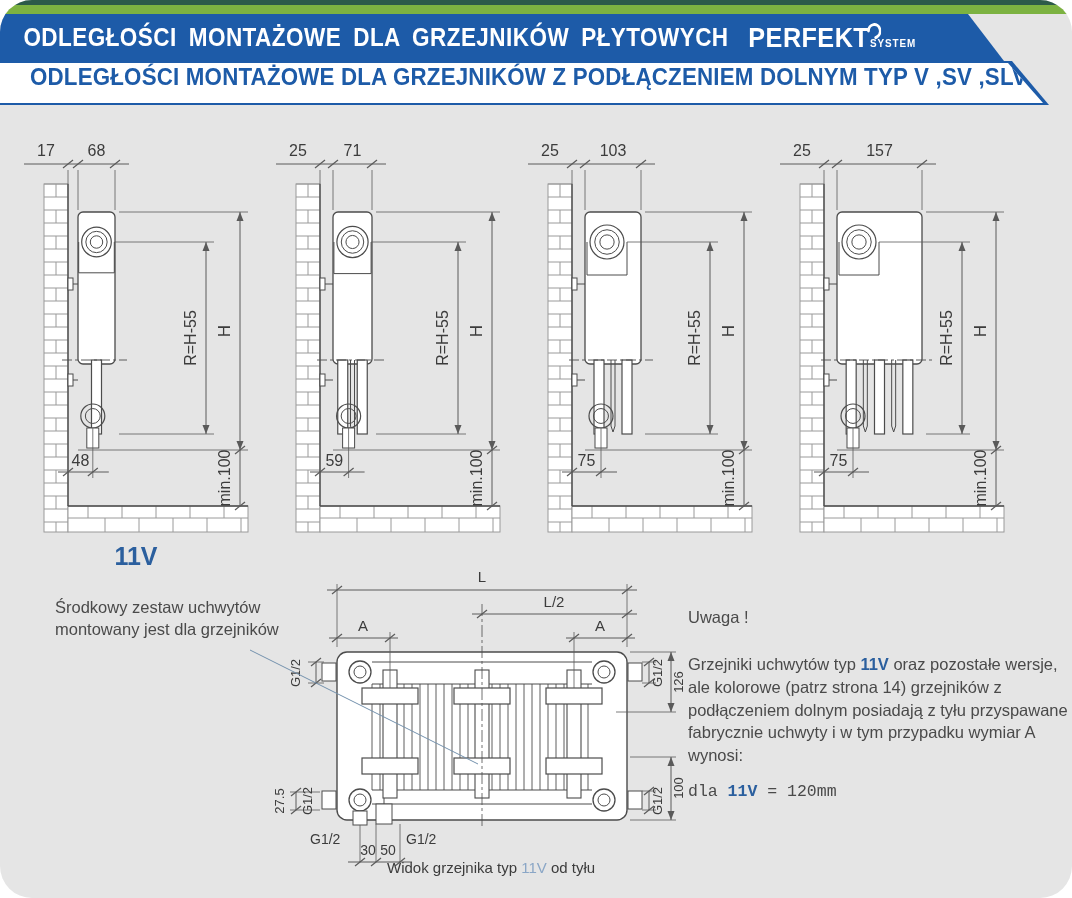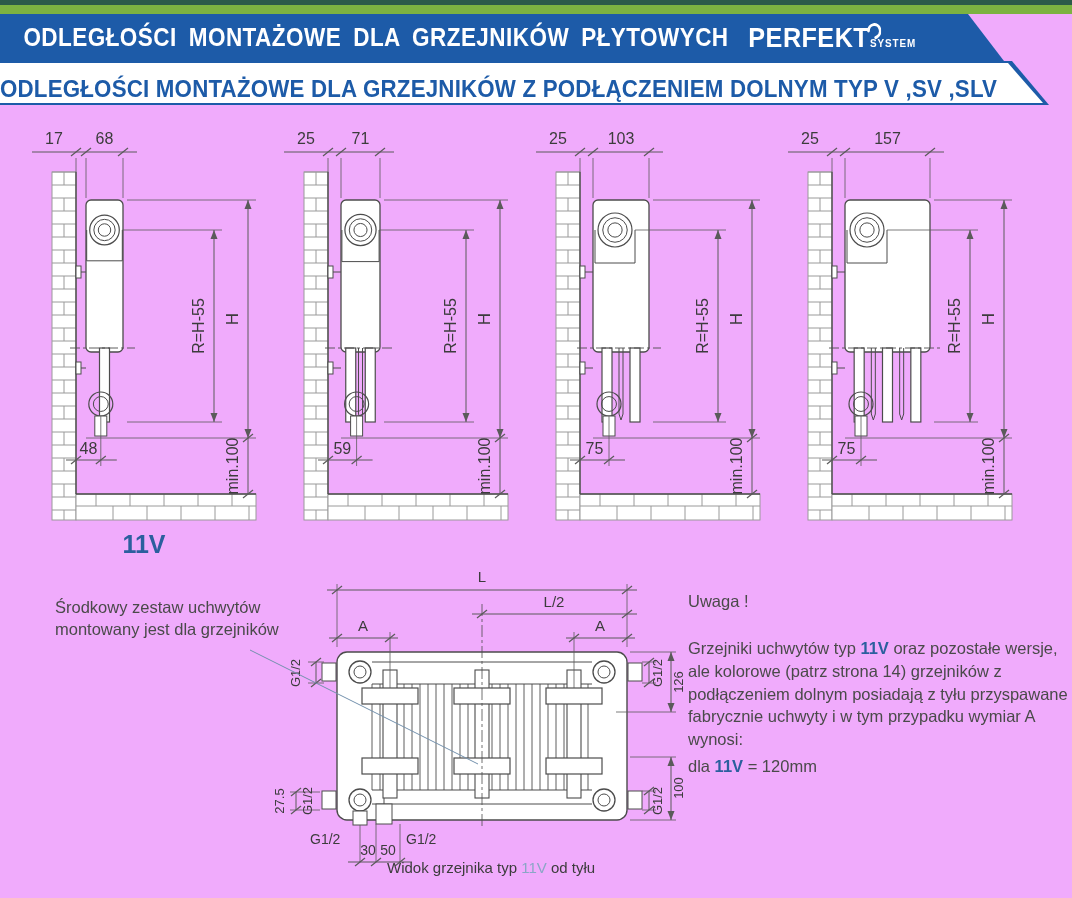--- a/index.html
+++ b/index.html
@@ -1,50 +1,50 @@
 <!DOCTYPE html>
 <html><head>
 <meta charset="utf-8">
 <style>
   html,body{margin:0;padding:0;background:#ffffff;}
-  #page{position:relative;width:1072px;height:898px;background:#f0abfc;overflow:hidden;
-        font-family:"Liberation Sans",sans-serif;}
+  #page{position:relative;width:1072px;height:898px;background:#e5e5e5;overflow:hidden;
+        font-family:"Liberation Sans",sans-serif;border-radius:32px;}
   
   .strip-dark{height:5px;background:#2c5a49;}
   .strip-green{height:9px;background:#7cb241;}
   .banner-blue{position:relative;height:47px;background:#1d5ba8;
       clip-path:polygon(0 0,968px 0,1004px 100%,0 100%);}
   .banner-blue .inner{display:flex;align-items:center;height:100%;padding-left:26px;
       transform:scaleX(.90);transform-origin:left center;white-space:nowrap;}
   .hdr-title{color:#fff;font-size:25px;font-weight:700;letter-spacing:.5px;word-spacing:6px;}
   .brand{display:flex;align-items:flex-start;margin-left:22px;color:#fff;}
   .brand-main{font-size:28px;font-weight:800;letter-spacing:.5px;line-height:30px;}
   .brand-hook{margin:-2px 0 0 -3px;}
   .brand-sub{font-size:11px;font-weight:600;letter-spacing:1px;margin:14px 0 0 -12px;}
   .banner-white-outer{position:relative;height:44px;background:#1d5ba8;
       clip-path:polygon(0 0,1012px 0,1049px 100%,0 100%);}
   .banner-white-inner{position:absolute;left:0;top:2px;right:0;bottom:2px;background:#ffffff;
       clip-path:polygon(0 0,1008px 0,1043px 100%,0 100%);
-      display:flex;align-items:flex-end;}
+      display:flex;align-items:flex-start;padding-left:30px;}
   .hdr-sub{color:#1d5ba8;font-size:24px;font-weight:600;letter-spacing:.2px;
       transform:scaleX(.93);transform-origin:left center;white-space:nowrap;}
   
-  #diagrams-row{position:absolute;top:116px;left:0;width:1032px;display:flex;
-      justify-content:space-between;padding:0 14px 0 18px;box-sizing:border-box;}
+  #diagrams-row{position:absolute;top:128px;left:0;width:1032px;display:flex;
+      justify-content:flex-end;padding:0 14px 0 18px;box-sizing:border-box;}
   .diagram{width:252px;}
   .type-label{text-align:center;color:#2b5f9e;font-size:25px;font-weight:700;margin-top:2px;}
   
   #bottom{position:absolute;top:552px;left:0;width:1072px;height:346px;}
   #note-left{position:absolute;left:55px;top:44px;width:270px;font-size:16.5px;color:#4a4a4a;
       line-height:1.35;}
   #rear-wrap{position:absolute;left:272px;top:0px;}
   #note-right{position:absolute;left:688px;top:40px;width:380px;color:#4a4a4a;font-size:16.5px;}
-  #note-right .title{margin-bottom:26px;}
+  #note-right .title{margin-bottom:26px;margin-top:16px;}
   #note-right .para{line-height:1.38;}
-  #note-right .nline{margin-top:6px;}
+  #note-right .nline{margin-top:15px;font-family:Liberation Mono, monospace;}
   .hl{color:#2b5f9e;font-weight:700;}
   #leader-svg{position:absolute;left:0;top:0;width:1072px;height:346px;pointer-events:none;}
 </style>
 </head>
 <body>
 
 <div id="page">
 
   <div class="strip-dark"></div>
   <div class="strip-green"></div>

